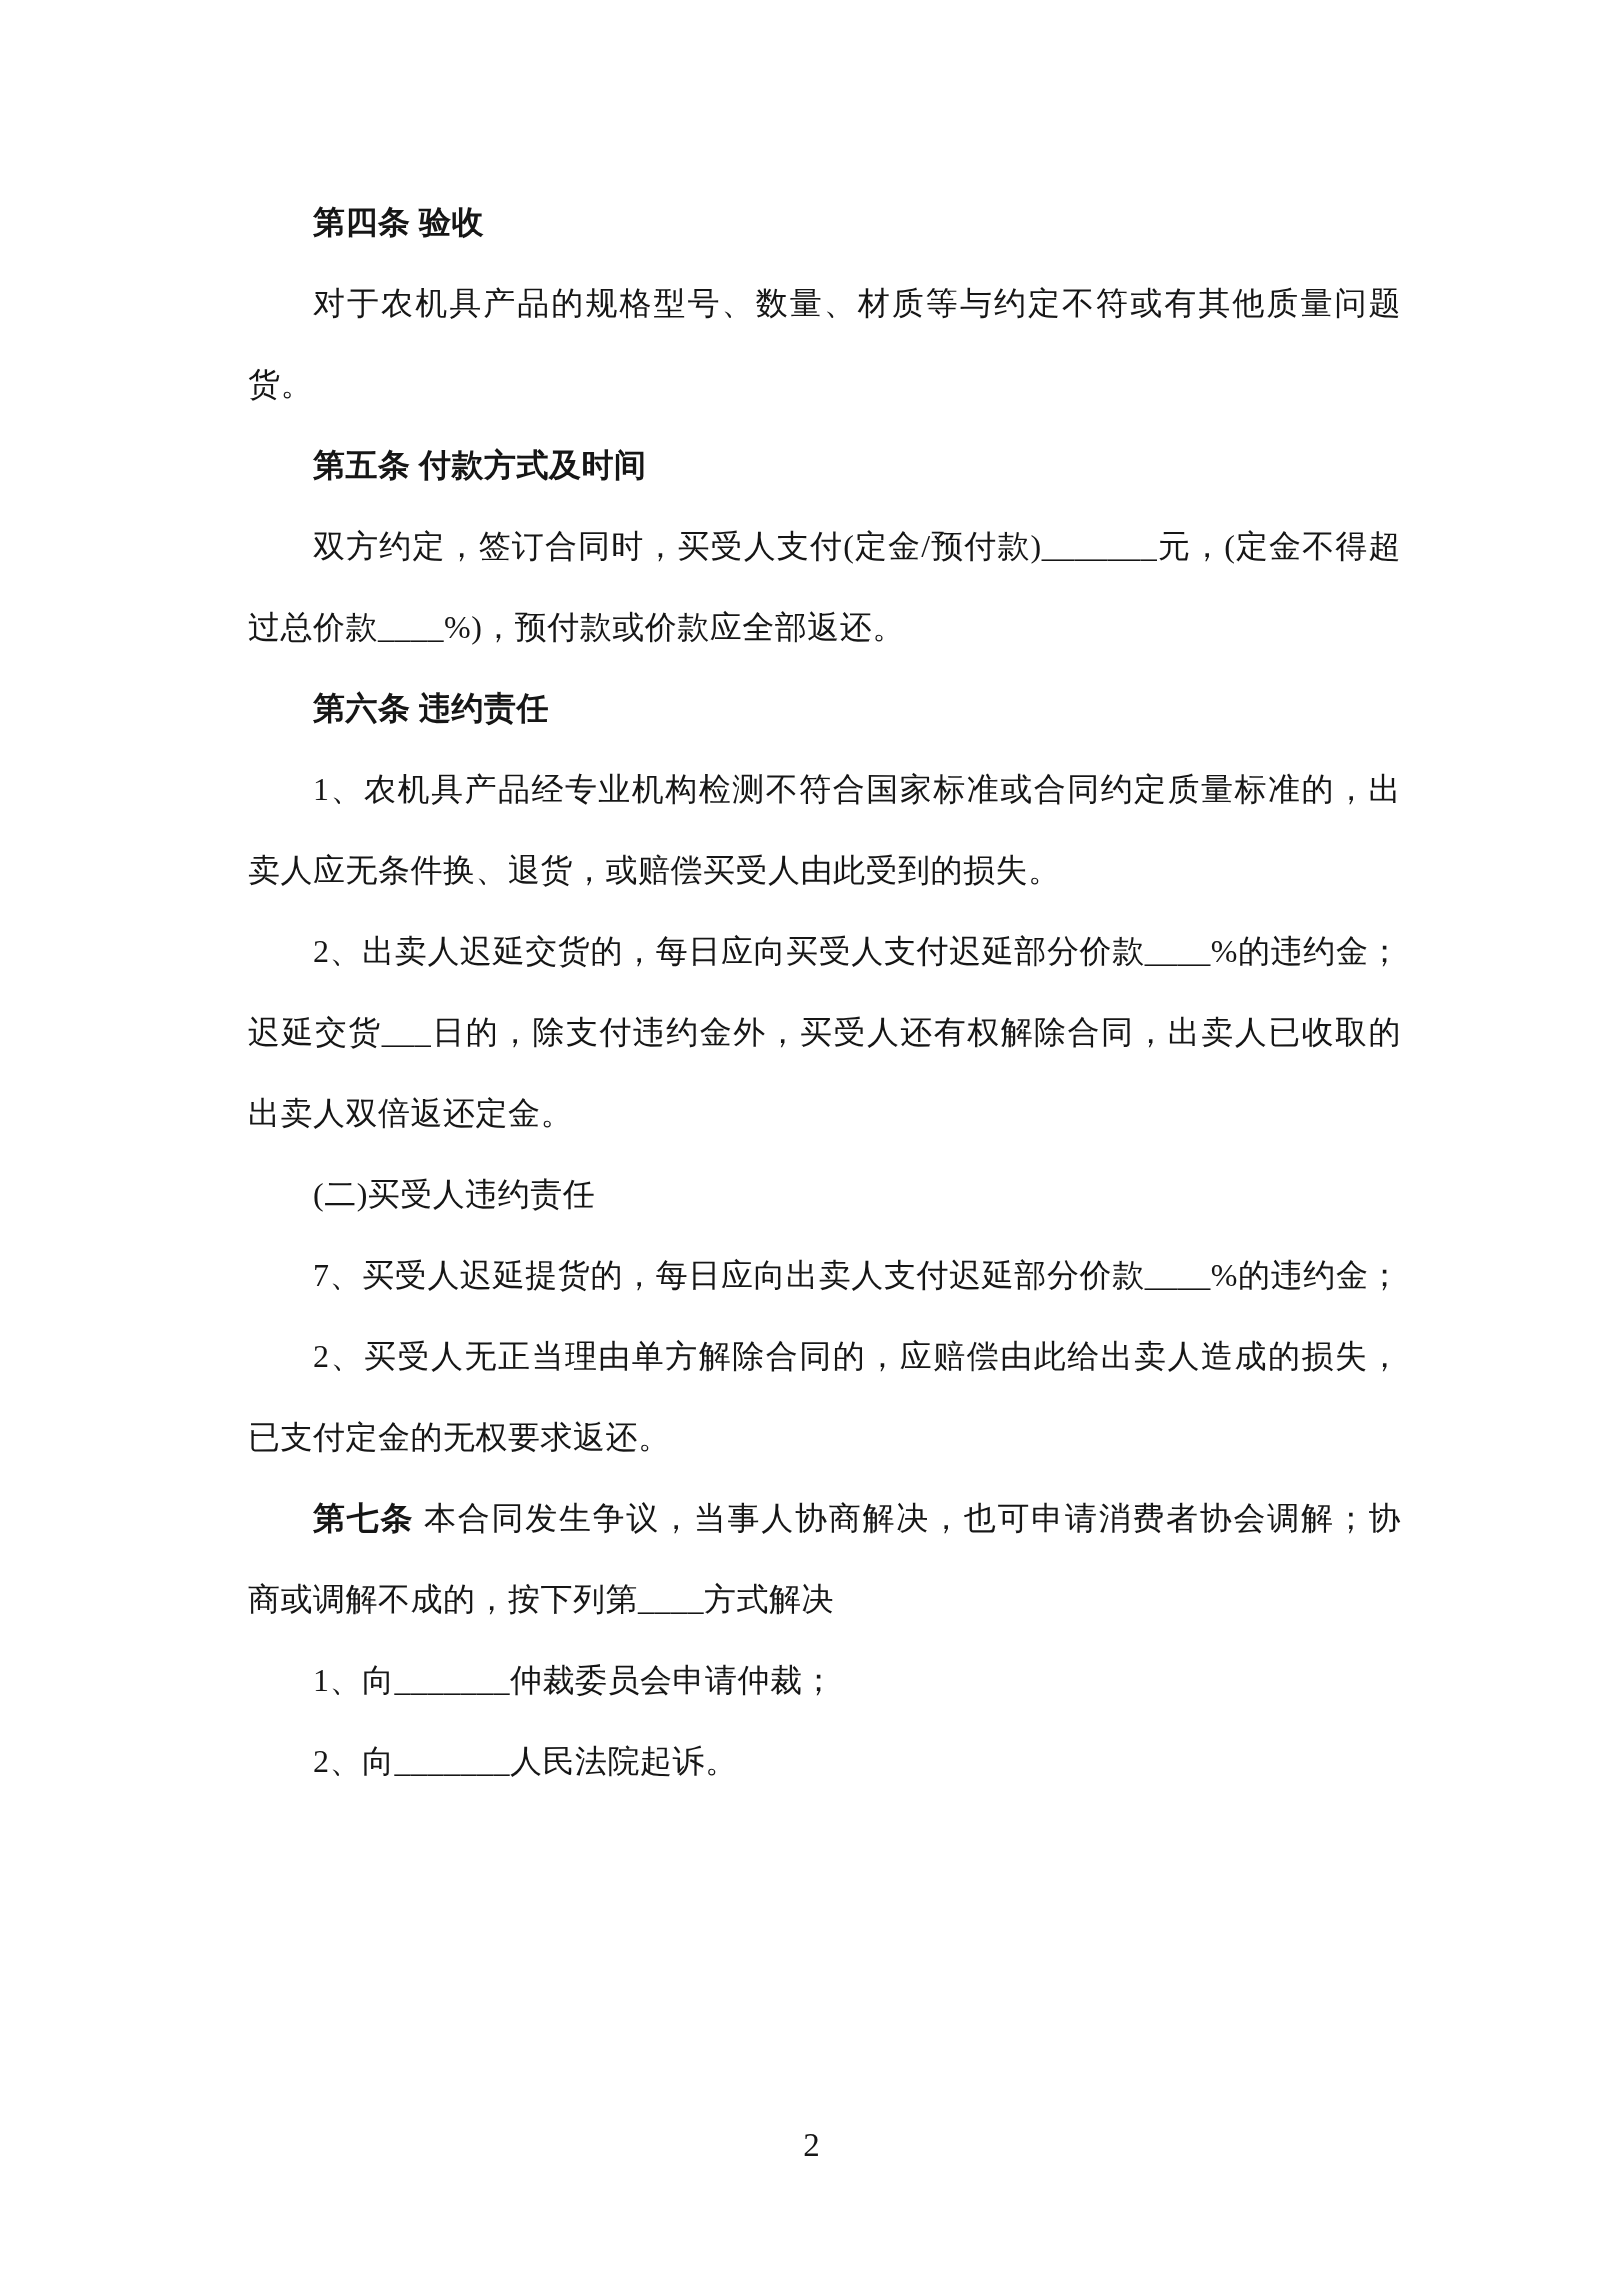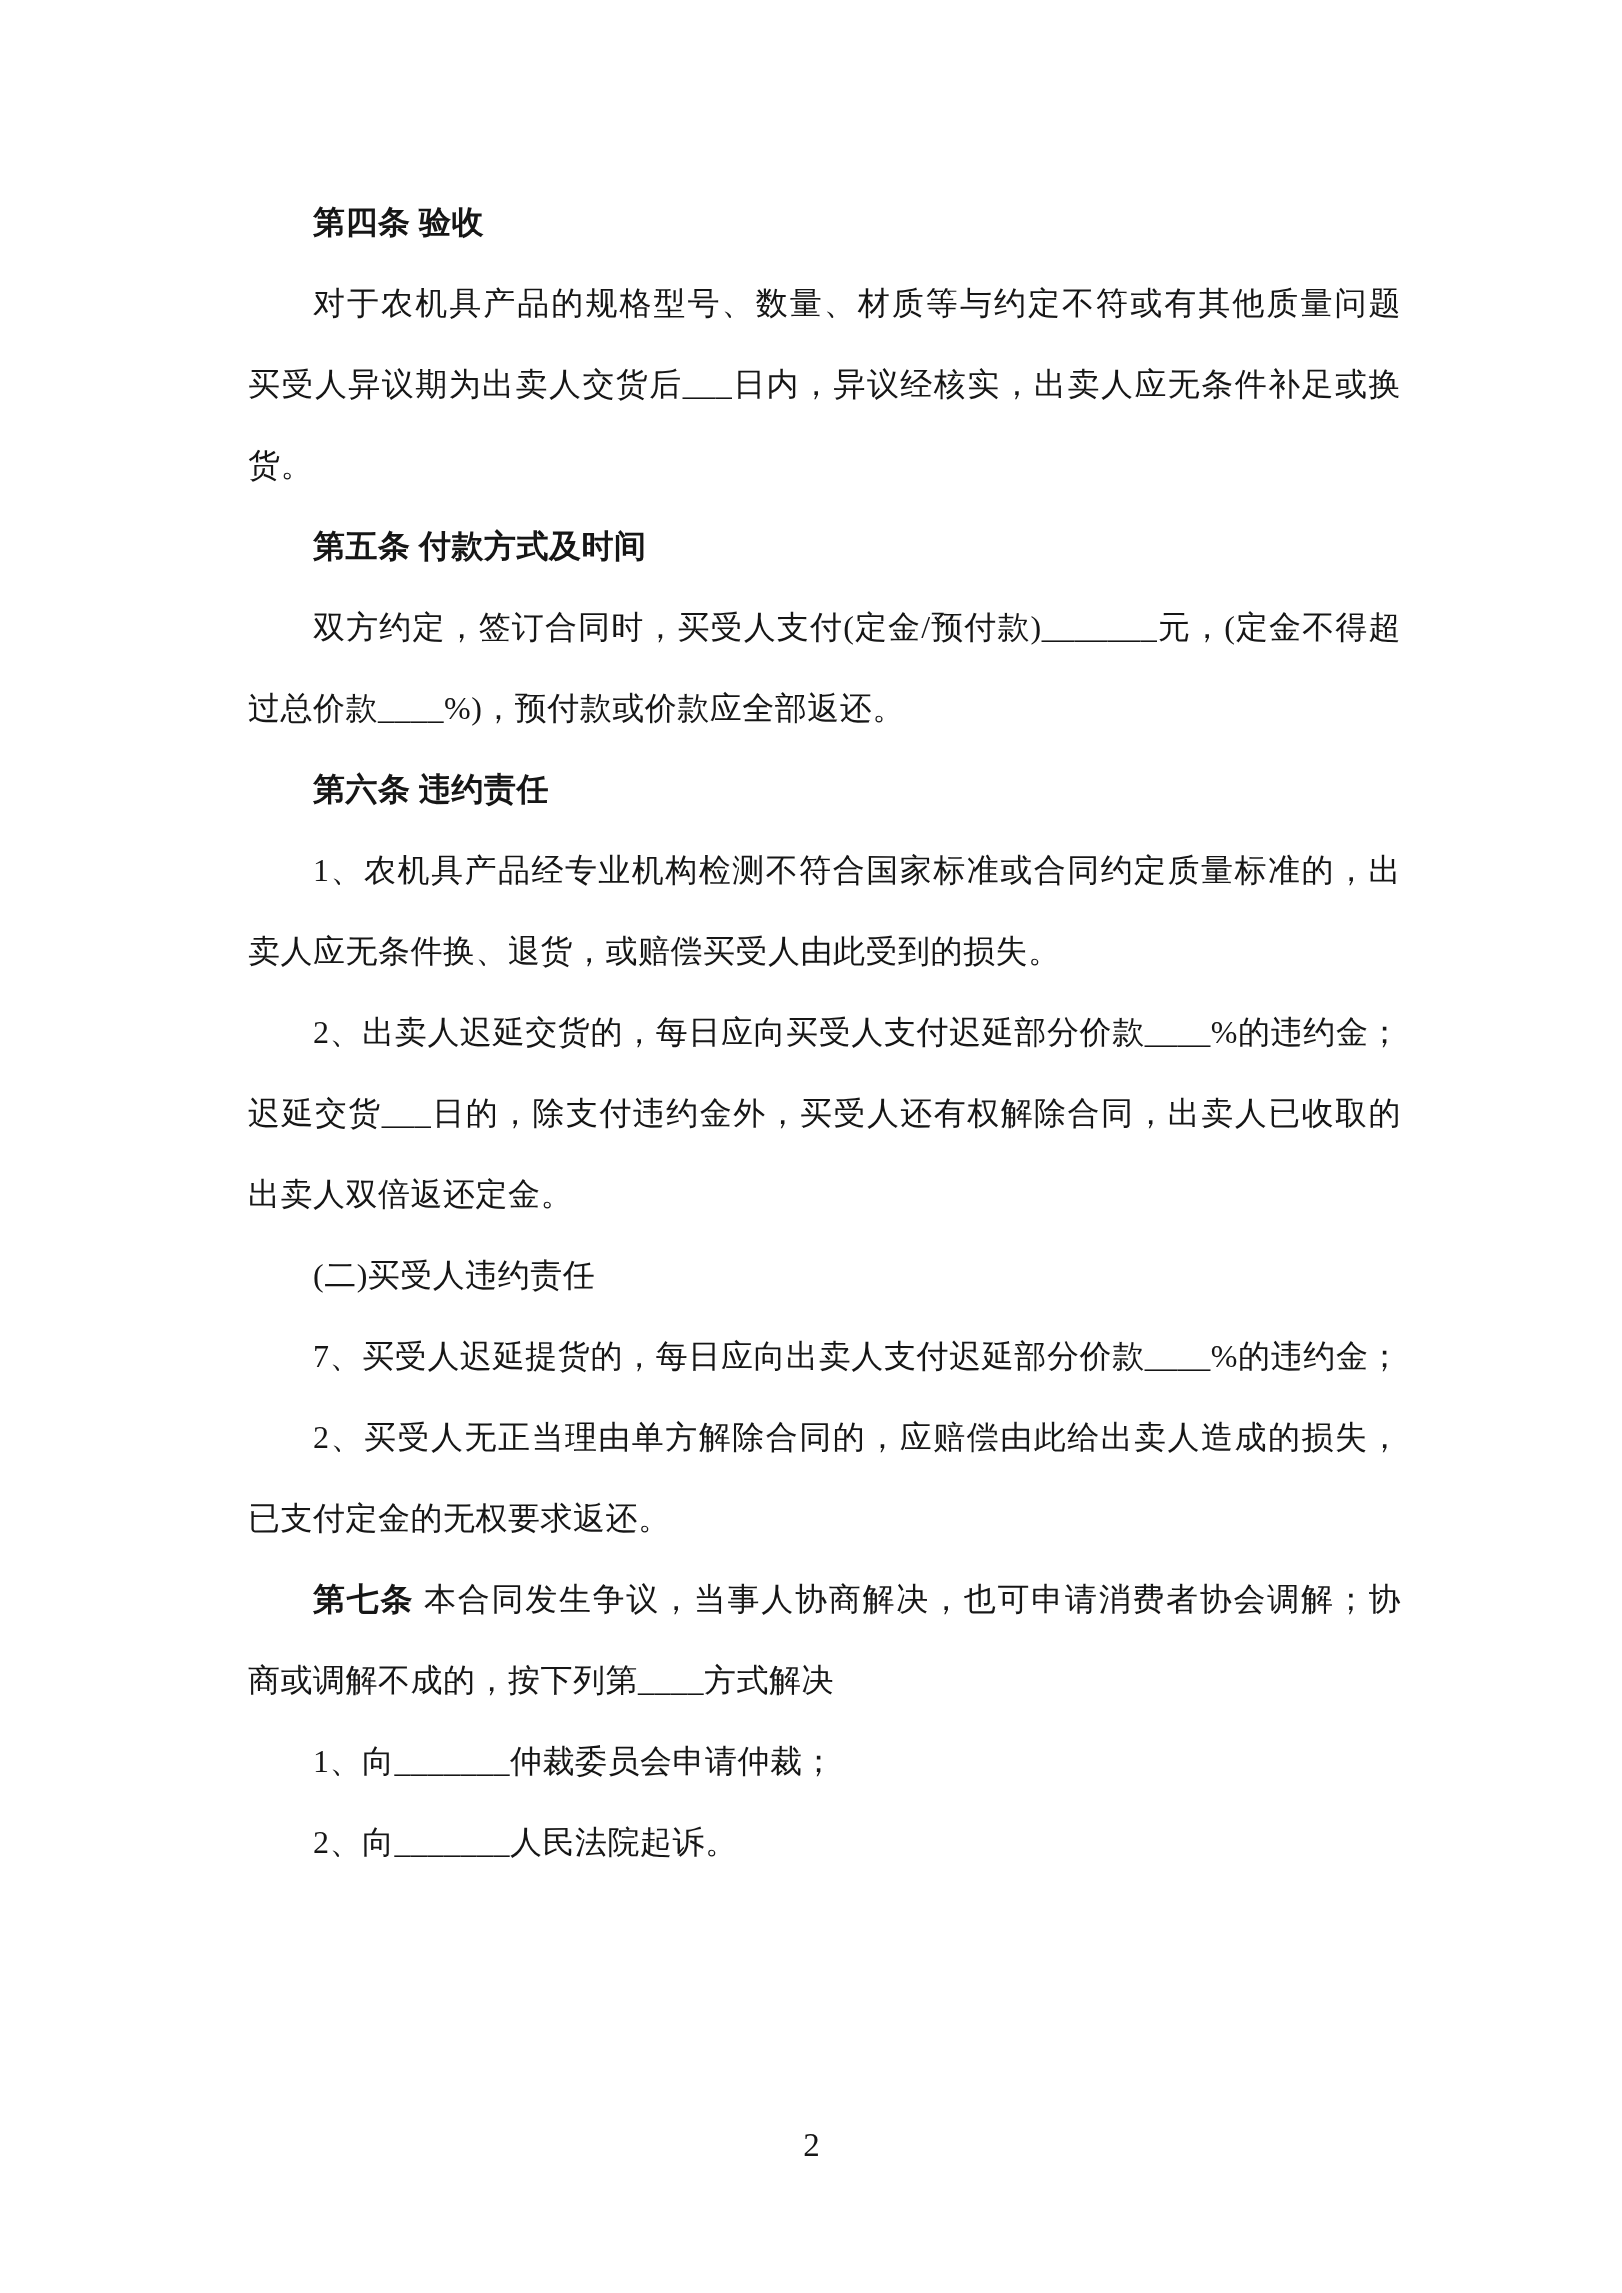--- a/index.html
+++ b/index.html
@@ -62,21 +62,20 @@
     color: #161616;
   }
 </style>
 </head>
 <body>
 
 <div class="page">
   <div class="content">
       <div class="line indent bold"><span>第四条 验收</span></div>
       <div class="line fill indent"><span>对于农机具产品的规格型号、数量、材质等与约定不符或有其他质量问题的，</span></div>
-      <div class="line fill"><span>买受人异议期为出卖人交货后___日内，异议经核实，出卖人应无条件补足或换</span></div>
       <div class="line"><span>货。</span></div>
       <div class="line indent bold"><span>第五条 付款方式及时间</span></div>
       <div class="line fill indent"><span>双方约定，签订合同时，买受人支付(定金/预付款)_______元，(定金不得超</span></div>
       <div class="line"><span>过总价款____%)，预付款或价款应全部返还。</span></div>
       <div class="line indent bold"><span>第六条 违约责任</span></div>
       <div class="line fill indent"><span>1、农机具产品经专业机构检测不符合国家标准或合同约定质量标准的，出</span></div>
       <div class="line"><span>卖人应无条件换、退货，或赔偿买受人由此受到的损失。</span></div>
       <div class="line fill indent"><span>2、出卖人迟延交货的，每日应向买受人支付迟延部分价款____%的违约金；</span></div>
       <div class="line fill"><span>迟延交货___日的，除支付违约金外，买受人还有权解除合同，出卖人已收取的</span></div>
       <div class="line"><span>出卖人双倍返还定金。</span></div>

